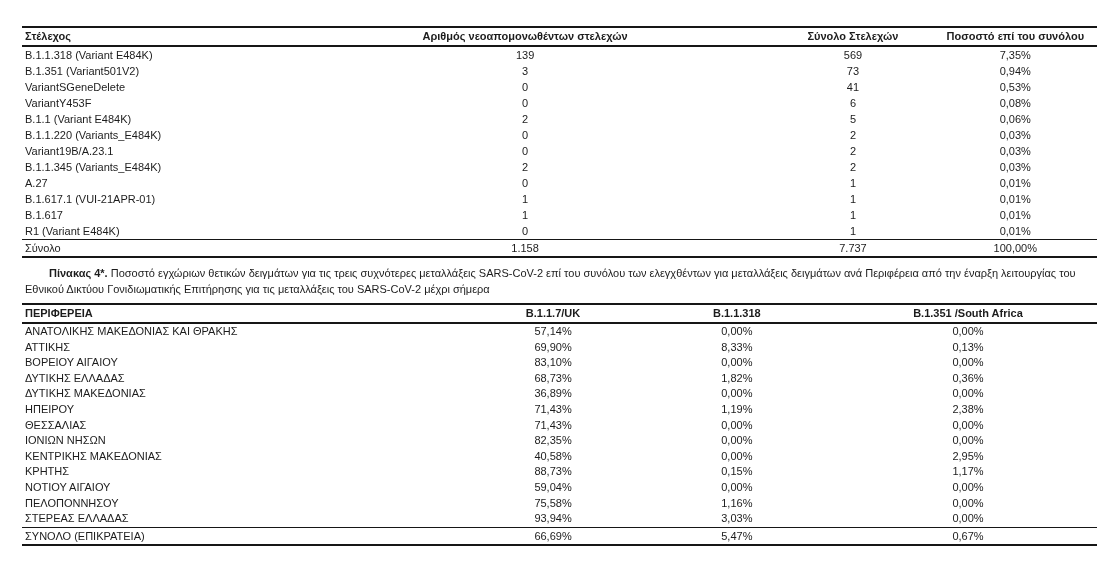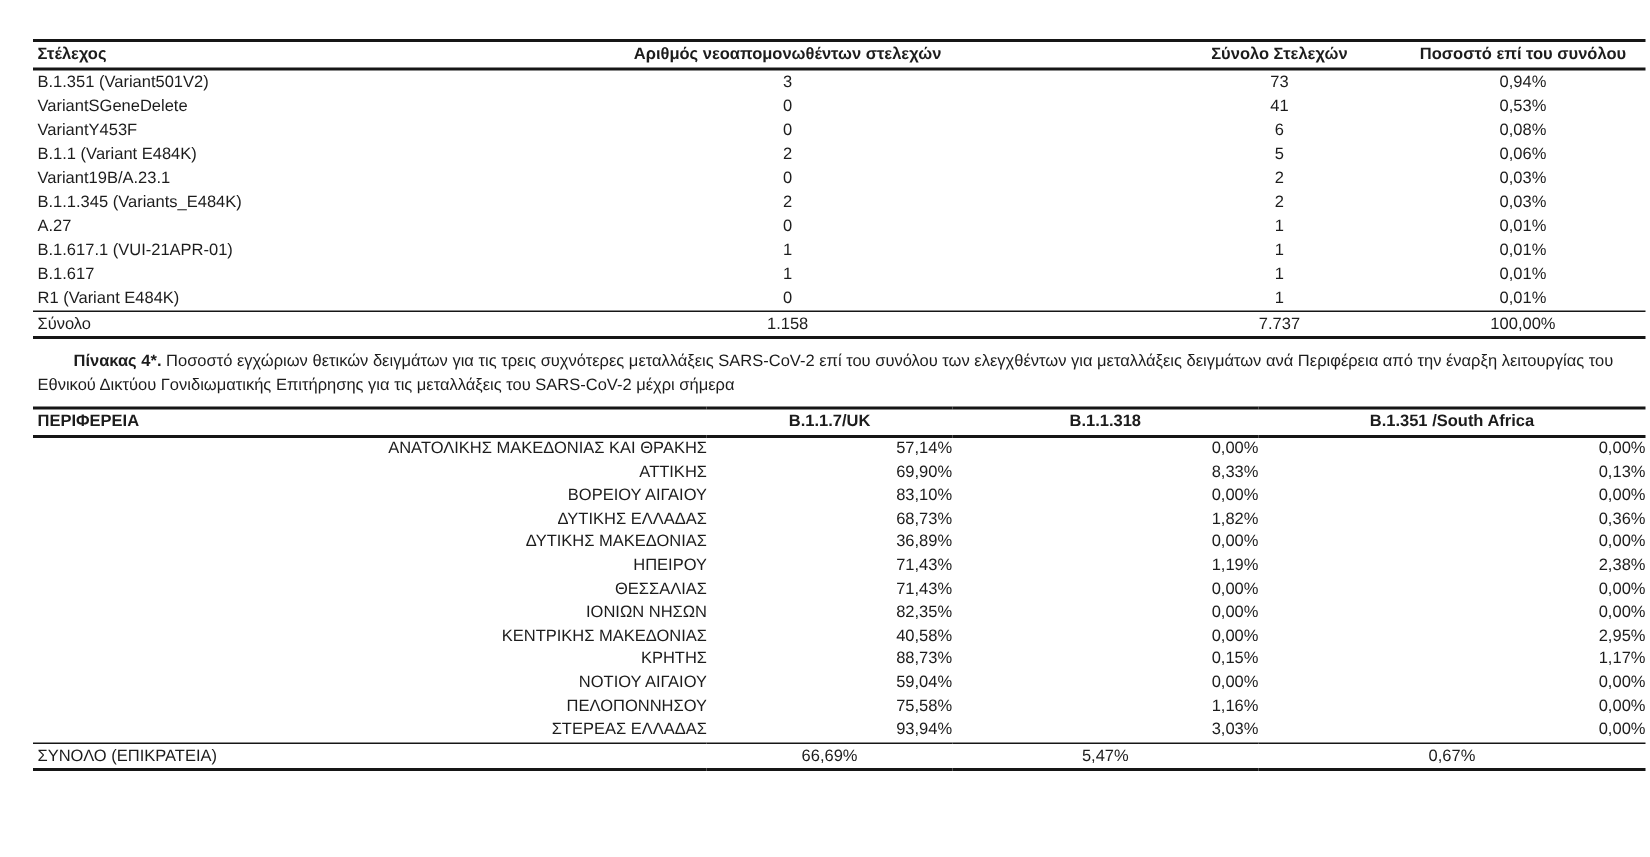--- a/index.html
+++ b/index.html
@@ -41,21 +41,21 @@
   thead th {
     font-weight: bold;
     height: 17px;
     line-height: 17px;
     border-bottom: 2px solid #161616;
   }
   tr.total-row td {
     font-weight: normal;
     border-top: 1.5px solid #161616;
   }
-  #region-table tbody td { height: 15.6px; line-height: 15.6px; text-align: right; }
+  #region-table tbody td { height: 15.6px; line-height: 15.6px; }
   .caption {
     width: 1075px;
     margin: 7px 0 6px 0;
     padding-left: 3px;
     font-size: 11px;
     line-height: 16px;
   }
   .caption b { font-weight: bold; padding-left: 24px; }
 </style>
 </head>
@@ -73,20 +73,26 @@
     <thead>
       <tr>
           <th>Στέλεχος</th>
           <th>Αριθμός νεοαπομονωθέντων στελεχών</th>
           <th>Σύνολο Στελεχών</th>
           <th>Ποσοστό επί του συνόλου</th>
         </tr>
     </thead>
     <tbody>
         <tr>
+          <td>B.1.1.318 (Variant E484K)</td>
+          <td>139</td>
+          <td>569</td>
+          <td>7,35%</td>
+        </tr>
+        <tr>
           <td>B.1.351 (Variant501V2)</td>
           <td>3</td>
           <td>73</td>
           <td>0,94%</td>
         </tr>
         <tr>
           <td>VariantSGeneDelete</td>
           <td>0</td>
           <td>41</td>
           <td>0,53%</td>
@@ -95,20 +101,26 @@
           <td>VariantY453F</td>
           <td>0</td>
           <td>6</td>
           <td>0,08%</td>
         </tr>
         <tr>
           <td>B.1.1 (Variant E484K)</td>
           <td>2</td>
           <td>5</td>
           <td>0,06%</td>
+        </tr>
+        <tr>
+          <td>B.1.1.220 (Variants_E484K)</td>
+          <td>0</td>
+          <td>2</td>
+          <td>0,03%</td>
         </tr>
         <tr>
           <td>Variant19B/A.23.1</td>
           <td>0</td>
           <td>2</td>
           <td>0,03%</td>
         </tr>
         <tr>
           <td>B.1.1.345 (Variants_E484K)</td>
           <td>2</td>

